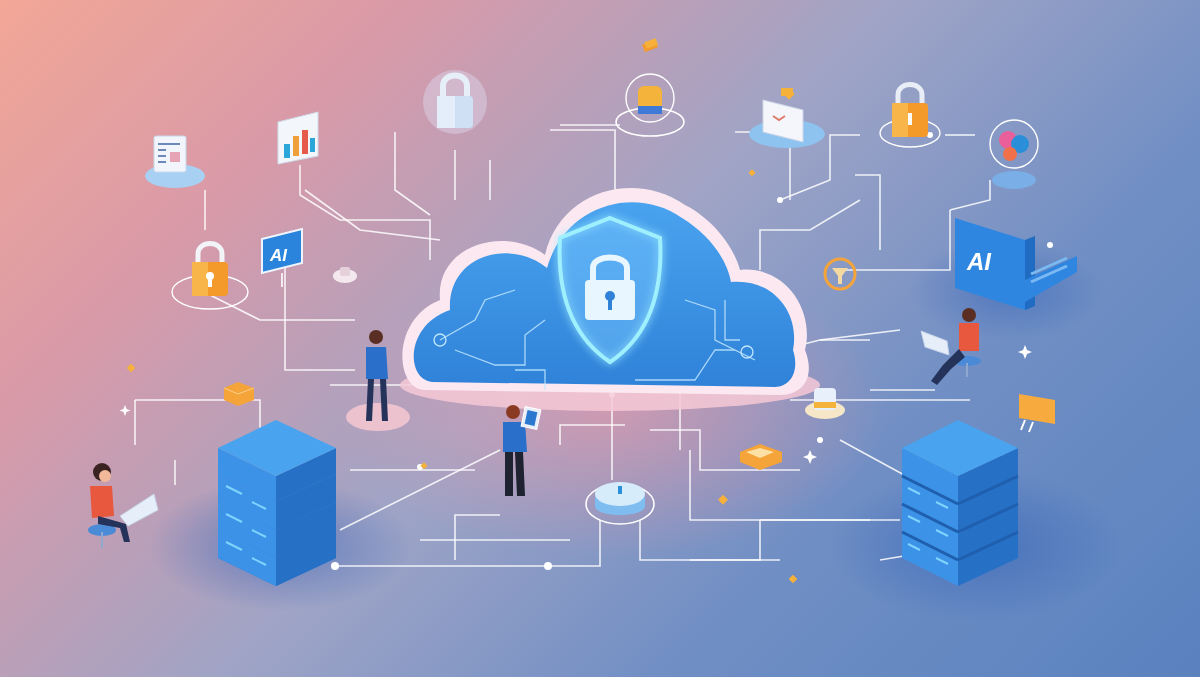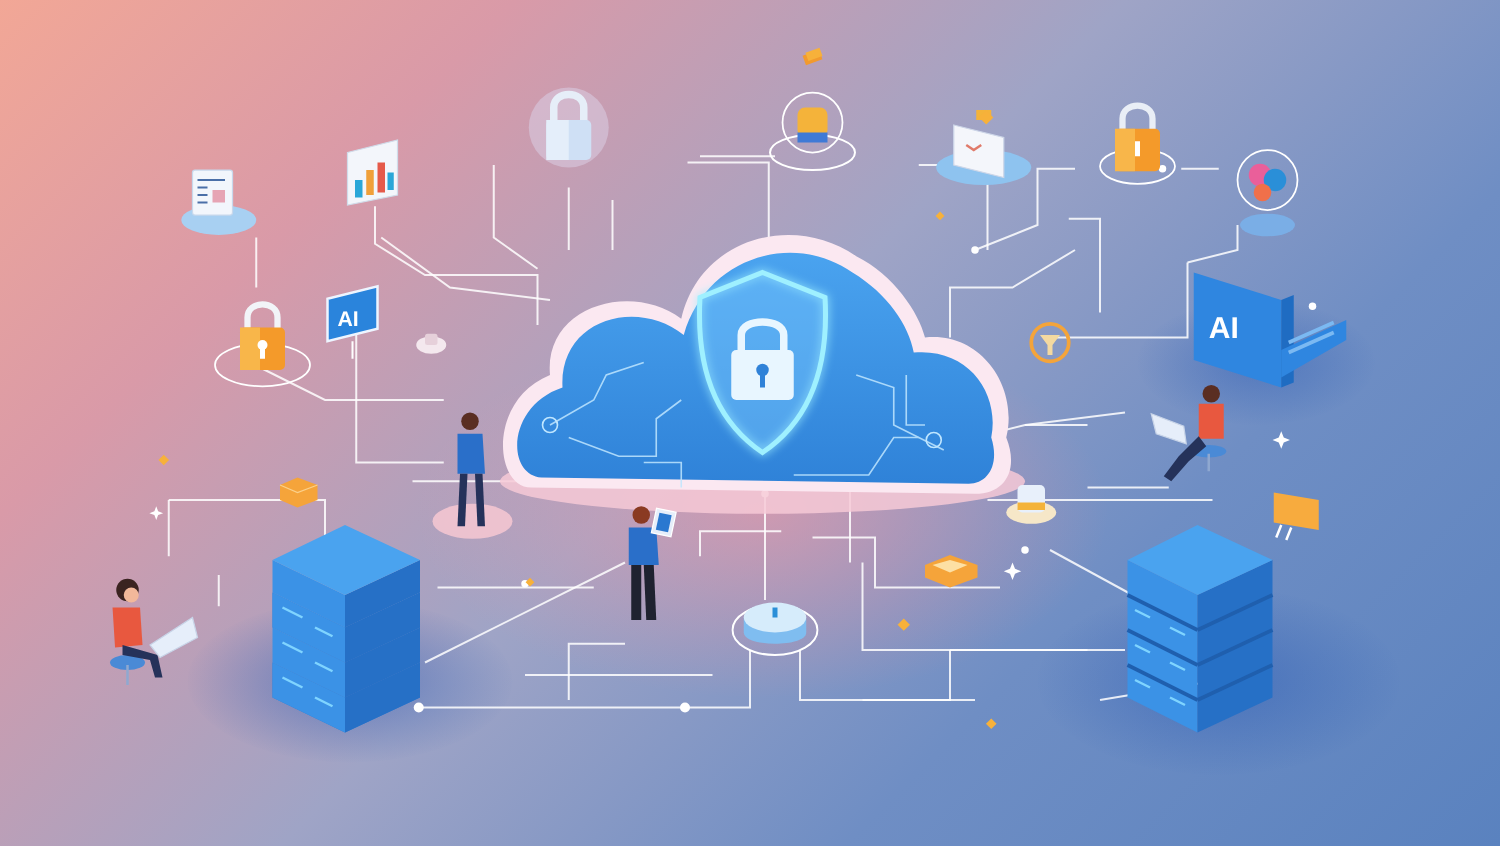--- a/index.html
+++ b/index.html
@@ -1,21 +1,21 @@
 <!DOCTYPE html>
 <html><head>
 <meta charset="utf-8">
 <style>
   html, body { margin: 0; padding: 0; }
   body {
     width: 1200px; height: 677px; overflow: hidden; position: relative;
     font-family: "Liberation Sans", "DejaVu Sans", sans-serif;
     background: linear-gradient(135deg, #f2a796 0%, #d99aa8 22%, #9fa4c6 48%, #6f8ec4 72%, #5a82bf 100%);
   }
-  .scene { position: absolute; inset: 0; }
+  .scene { position: absolute; inset: 0; font-style: italic; }
   .glow { position: absolute; border-radius: 50%; pointer-events: none; }
   .abs { position: absolute; }
   svg.lines { position: absolute; left: 0; top: 0; }
   .ai-sign-text {
     font-family: "Liberation Sans", "DejaVu Sans", sans-serif;
     font-weight: bold; fill: #ffffff;
   }
 </style>
 </head>
 <body>

